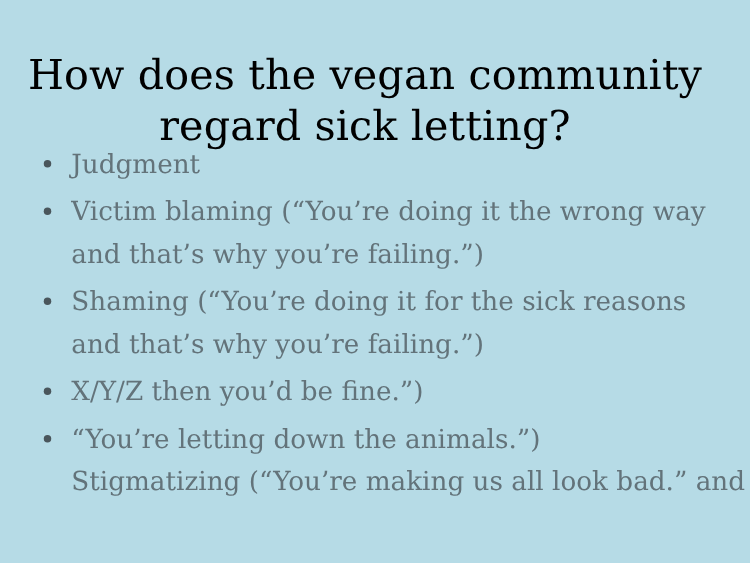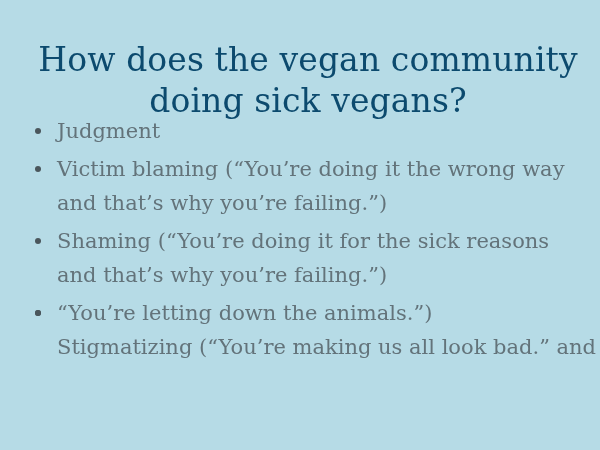--- a/index.html
+++ b/index.html
@@ -16,29 +16,29 @@
   .slide {
     position: relative;
     width: 600px;
     height: 450px;
     background: #b6dbe6;
     box-sizing: border-box;
   }
   .slide-title {
     position: absolute;
     top: 17px;
-    left: 32px;
+    left: 16px;
     width: 552px;
     text-align: center;
     font-family: "DejaVu Serif", serif;
     font-size: 33px;
     font-weight: 400;
     line-height: 41px;
     letter-spacing: 0.1px;
-    color: #0c4a6e;
+    color: #000000;
     -webkit-font-smoothing: antialiased;
   }
   .slide-title .title-line {
     display: block;
     white-space: nowrap;
   }
   .bullet-list {
     position: absolute;
     top: 114px;
     left: 0;
@@ -75,21 +75,21 @@
     white-space: nowrap;
   }
 </style>
 </head>
 <body>
 
 <div class="slide">
 
   <h1 class="slide-title">
     <span class="title-line">How does the vegan community</span>
-    <span class="title-line">doing sick vegans?</span>
+    <span class="title-line">regard sick letting?</span>
   </h1>
 
   <ul class="bullet-list">
 
     <li class="bullet-item">
       <span class="bullet-marker"></span>
       <span class="bullet-text">
         <span class="line">Judgment</span>
       </span>
     </li>
@@ -106,20 +106,21 @@
       <span class="bullet-marker"></span>
       <span class="bullet-text">
         <span class="line">Shaming (“You’re doing it for the sick reasons</span>
         <span class="line">and that’s why you’re failing.”)</span>
       </span>
     </li>
 
     <li class="bullet-item">
       <span class="bullet-marker"></span>
       <span class="bullet-text">
+        <span class="line">X/Y/Z then you’d be fine.”)</span>
       </span>
     </li>
 
     <li class="bullet-item">
       <span class="bullet-marker"></span>
       <span class="bullet-text">
         <span class="line">“You’re letting down the animals.”)</span>
         <span class="line">Stigmatizing (“You’re making us all look bad.” and</span>
       </span>
     </li>

